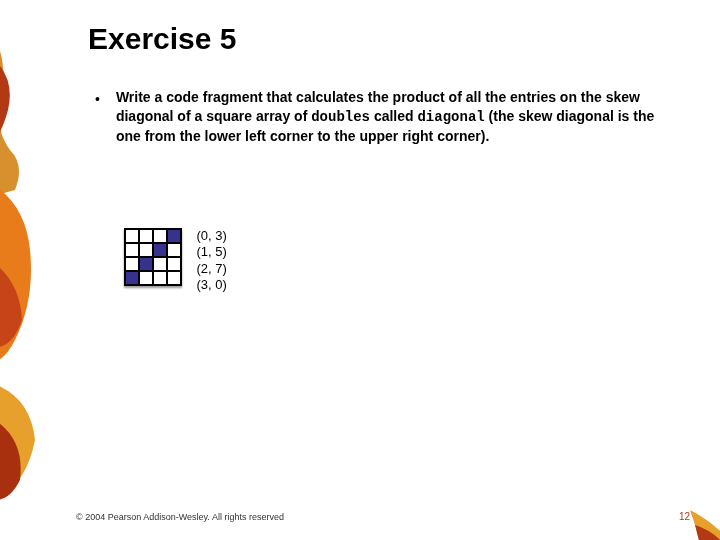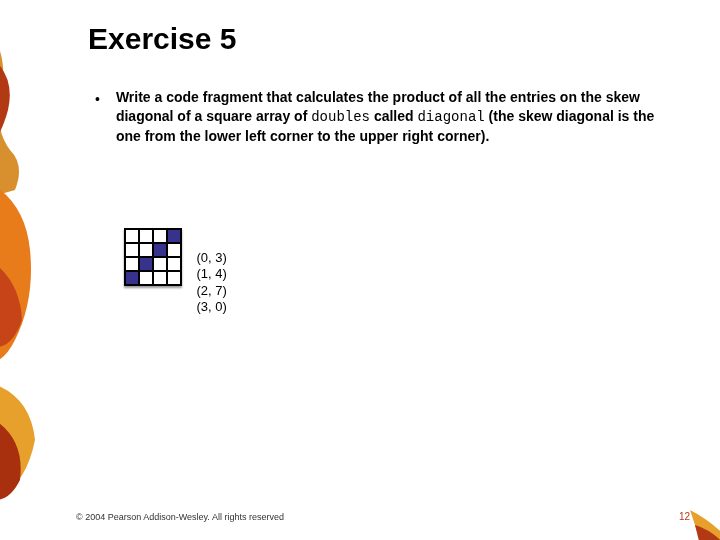--- a/index.html
+++ b/index.html
@@ -27,21 +27,21 @@
     width: 560px;
   }
   .bullet-row { display: flex; align-items: flex-start; }
   .dot { font-size: 14px; color: #000; margin-right: 16px; line-height: 22px; }
   .body-text {
     font-size: 14px;
     font-weight: 700;
     color: #000;
     line-height: 1.35;
   }
-  .mono { font-family: "Courier New", Courier, monospace; font-weight: 400; text-align: right; }
+  .mono { font-family: "Courier New", Courier, monospace; font-weight: 700; text-align: right; }
   .figure-block {
     position: absolute;
     left: 124px;
     top: 228px;
   }
   .grid4 {
     display: inline-block;
     vertical-align: top;
     background: #fff;
     box-shadow: 0 2px 2px rgba(0,0,0,0.4);
@@ -55,21 +55,20 @@
     background: #fff;
   }
   .cell.f { background: #37328c; }
   .coords {
     display: inline-block;
     vertical-align: top;
     margin-left: 10px;
     font-size: 13px;
     color: #000;
     line-height: 1.25;
-    margin-top: 22px;
   }
   .footer {
     position: absolute;
     left: 76px;
     bottom: 18px;
     font-size: 9px;
     color: #333;
   }
   .pagenum {
     position: absolute;
@@ -128,20 +127,20 @@
       <div class="grow">
         <div class="cell f"></div>
         <div class="cell"></div>
         <div class="cell"></div>
         <div class="cell"></div>
       </div>
     </div>
   </div>
   <div class="coords">
     <div>(0, 3)</div>
-    <div>(1, 4)</div>
+    <div>(1, 5)</div>
     <div>(2, 7)</div>
     <div>(3, 0)</div>
   </div>
 </div>
 
 <div class="footer">© 2004 Pearson Addison-Wesley. All rights reserved</div>
 <div class="pagenum">12</div>
 
 </body></html>

